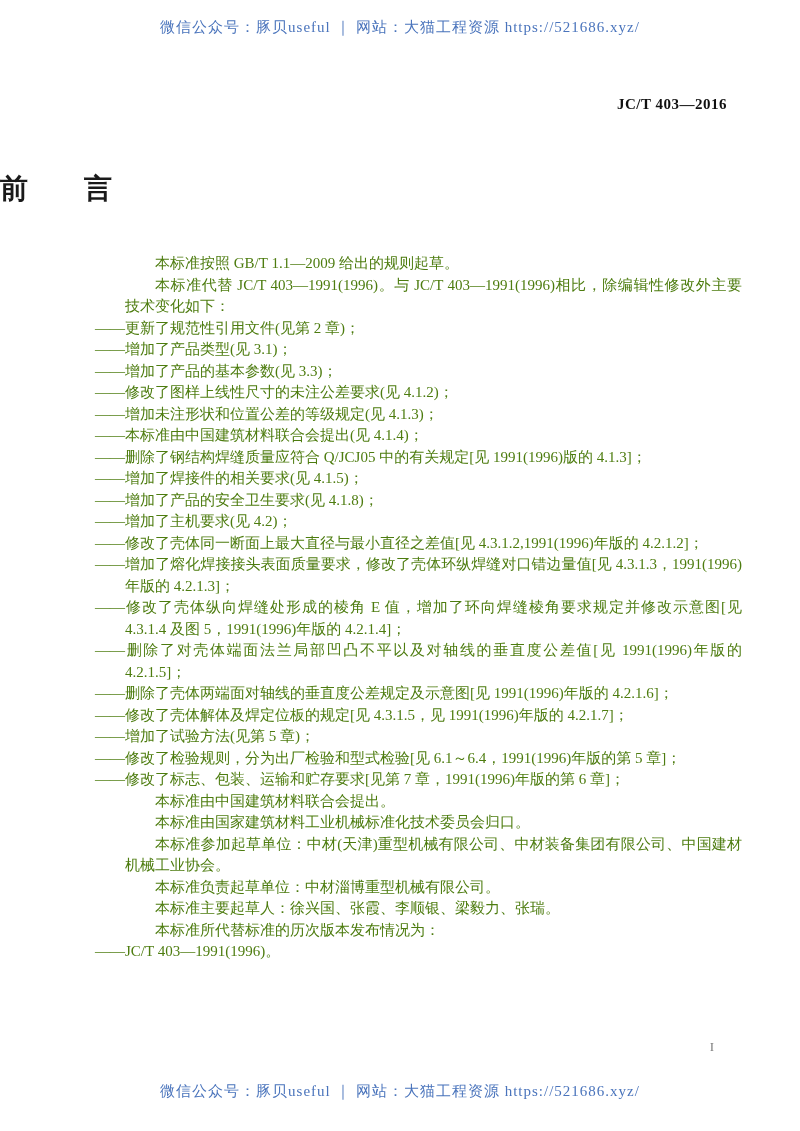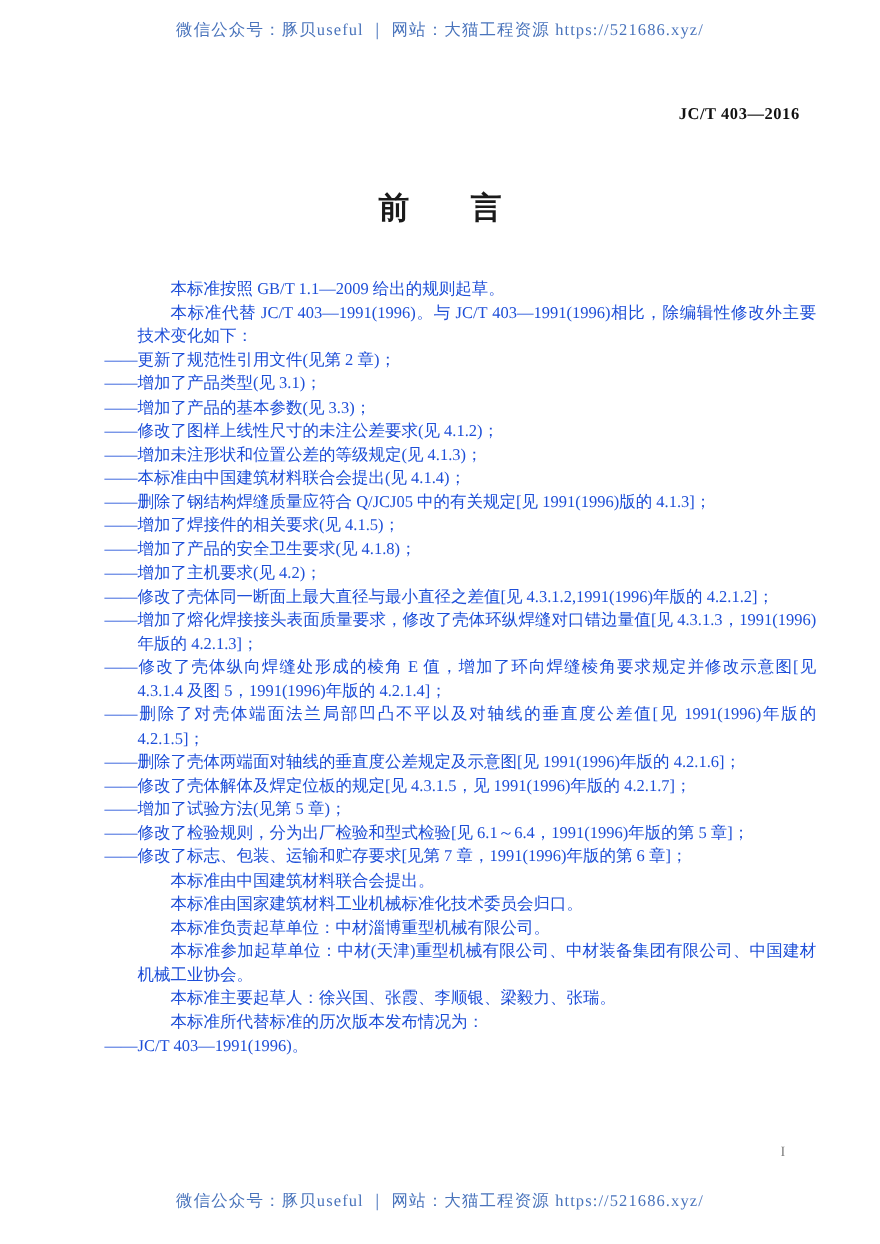--- a/index.html
+++ b/index.html
@@ -25,32 +25,31 @@
     top:96px; right:73px;
     font-size:15px;
     font-weight:bold;
     color:#111111;
     letter-spacing:0.5px;
     font-family:Liberation Serif, serif;
   }
   .doc-title {
     position:absolute;
     top:170px; left:0; width:100%;
-    text-align:center;
     font-size:28px;
     font-weight:bold;
     color:#1a1a1a;
   }
   .doc-body {
     position:absolute;
     top:253px; left:125px;
     width:617px;
     font-size:15px;
     line-height:21.5px;
-    color:#1d4ed8;
+    color:#4d7c0f;
     text-align:justify;
   }
   .doc-body p { margin:0; padding:0; }
   .para-indent { text-indent:2em; }
   .para-dash  { padding-left:4em; text-indent:-2em; }
   .page-number {
     position:absolute;
     top:1039px; right:86px;
     font-size:13px;
     color:#7d7d7d;
@@ -84,22 +83,22 @@
       <p class="para-dash">——增加了熔化焊接接头表面质量要求，修改了壳体环纵焊缝对口错边量值[见 4.3.1.3，1991(1996)年版的 4.2.1.3]；</p>
       <p class="para-dash">——修改了壳体纵向焊缝处形成的棱角 E 值，增加了环向焊缝棱角要求规定并修改示意图[见 4.3.1.4 及图 5，1991(1996)年版的 4.2.1.4]；</p>
       <p class="para-dash">——删除了对壳体端面法兰局部凹凸不平以及对轴线的垂直度公差值[见 1991(1996)年版的 4.2.1.5]；</p>
       <p class="para-dash">——删除了壳体两端面对轴线的垂直度公差规定及示意图[见 1991(1996)年版的 4.2.1.6]；</p>
       <p class="para-dash">——修改了壳体解体及焊定位板的规定[见 4.3.1.5，见 1991(1996)年版的 4.2.1.7]；</p>
       <p class="para-dash">——增加了试验方法(见第 5 章)；</p>
       <p class="para-dash">——修改了检验规则，分为出厂检验和型式检验[见 6.1～6.4，1991(1996)年版的第 5 章]；</p>
       <p class="para-dash">——修改了标志、包装、运输和贮存要求[见第 7 章，1991(1996)年版的第 6 章]；</p>
       <p class="para-indent">本标准由中国建筑材料联合会提出。</p>
       <p class="para-indent">本标准由国家建筑材料工业机械标准化技术委员会归口。</p>
+      <p class="para-indent">本标准参加起草单位：中材(天津)重型机械有限公司、中材装备集团有限公司、中国建材机械工业协会。</p>
       <p class="para-indent">本标准负责起草单位：中材淄博重型机械有限公司。</p>
-      <p class="para-indent">本标准参加起草单位：中材(天津)重型机械有限公司、中材装备集团有限公司、中国建材机械工业协会。</p>
       <p class="para-indent">本标准主要起草人：徐兴国、张霞、李顺银、梁毅力、张瑞。</p>
       <p class="para-indent">本标准所代替标准的历次版本发布情况为：</p>
       <p class="para-dash">——JC/T 403—1991(1996)。</p>
     </div>
 
   <div class="page-number">I</div>
 
   <div class="promo promo-bottom">微信公众号：豚贝useful ｜ 网站：大猫工程资源 https://521686.xyz/</div>
 
 </div>

